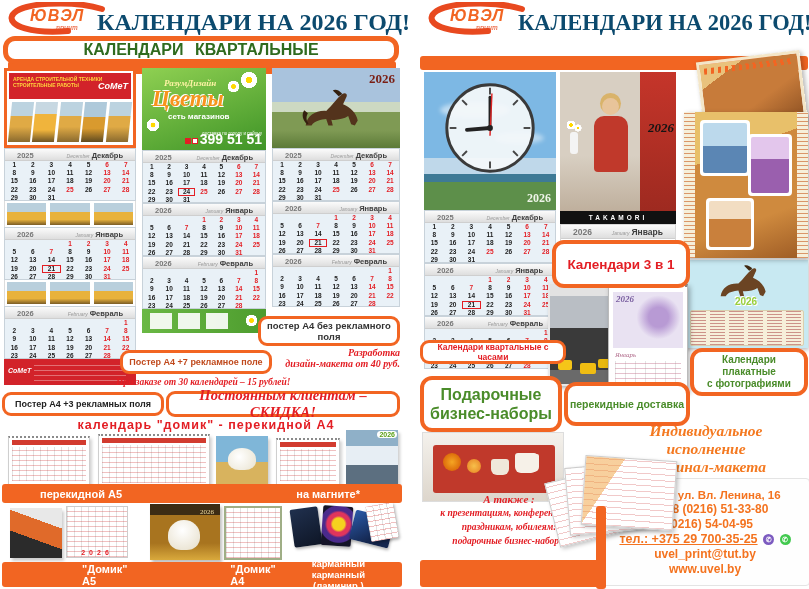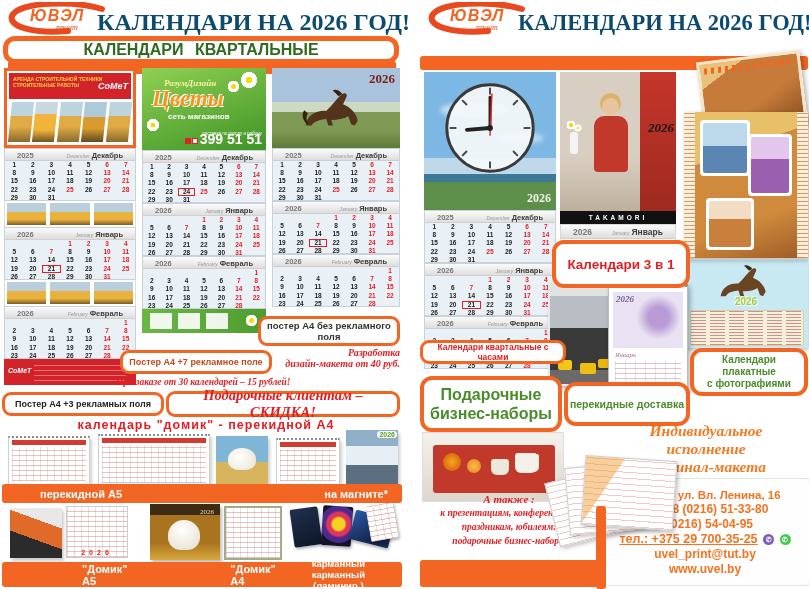--- a/index.html
+++ b/index.html
@@ -654,21 +654,21 @@
     <div>дизайн-макета от 40 руб.</div>
   </div>
   <div class="obox" style="left:120px;top:350px;width:152px;height:24px">
     <span style="font-size:9px;font-weight:bold;color:#c04a1d">Постер А4 +7 рекламное поле</span>
   </div>
   <div class="abs rscript" style="left:116px;top:377px;width:270px;font-size:9.5px">При заказе от 30 календарей – 15 рублей!</div>
   <div class="obox" style="left:2px;top:392px;width:162px;height:24px">
     <span style="font-size:9px;font-weight:bold;color:#222">Постер А4 +3 рекламных поля</span>
   </div>
   <div class="obox" style="left:166px;top:391px;width:234px;height:26px">
-    <span class="rscript" style="font-size:14.5px">Подарочные клиентам – СКИДКА!</span>
+    <span class="rscript" style="font-size:14.5px">Постоянным клиентам – СКИДКА!</span>
   </div>
   <div class="abs" style="left:36px;top:418px;width:340px;text-align:center;font-size:12.5px;font-weight:bold;color:#e31e24;letter-spacing:1px">календарь "домик" - перекидной А4</div>
 
   <div class="tent" style="left:8px;top:436px;width:80px;height:46px">
     <div class="hdr"></div>
       <div class="grid sheet"></div>
   </div>
   <div class="tent" style="left:98px;top:434px;width:110px;height:50px">
     <div class="hdr"></div>
       <div class="grid sheet"></div>
@@ -679,21 +679,21 @@
   </div>
   <div class="tent" style="left:276px;top:438px;width:62px;height:44px">
     <div class="hdr"></div>
       <div class="grid sheet"></div>
   </div>
   <div class="ph" style="left:346px;top:430px;width:52px;height:54px;background:linear-gradient(180deg,#8fb0c8 0 30%,#e7eef4 30% 65%,#5c6f80 65% 100%);box-shadow:2px 3px 3px rgba(0,0,0,.2)">
     <div style="position:absolute;right:1px;top:1px;background:#fff;border-radius:5px;padding:0 2px;
                 font-size:7px;font-weight:bold;color:#5aa017">2026</div>
   </div>
 
-  <div class="obar" style="left:2px;top:484px;width:400px;height:19px;display:flex;align-items:center;justify-content:space-between;padding:0 14px 0 38px">
+  <div class="obar" style="left:2px;top:484px;width:400px;height:19px;display:flex;align-items:center;justify-content:space-between;padding:0 42px 0 38px">
     <span class="wlbl">перекидной А5</span>
     <span class="wlbl">на магните*</span>
   </div>
 
   <div class="ph" style="left:10px;top:508px;width:52px;height:50px;background:linear-gradient(200deg,#e8e8e8 0 30%,#e06a2a 30% 60%,#2b2b2b 60% 100%);box-shadow:2px 3px 3px rgba(0,0,0,.2)"></div>
   <div class="ph sheet" style="left:66px;top:506px;width:62px;height:52px;border:1px solid #ccc">
     <div style="position:absolute;left:0;right:0;bottom:1px;text-align:center;font-size:7px;font-weight:bold;
                 color:#e31e24;letter-spacing:4px">2026</div>
   </div>
   <div class="ph" style="left:150px;top:504px;width:70px;height:56px;background:linear-gradient(180deg,#3d2c14 0 20%,#a8741f 20% 70%,#d9a93c 100%);box-shadow:2px 3px 3px rgba(0,0,0,.25)">

